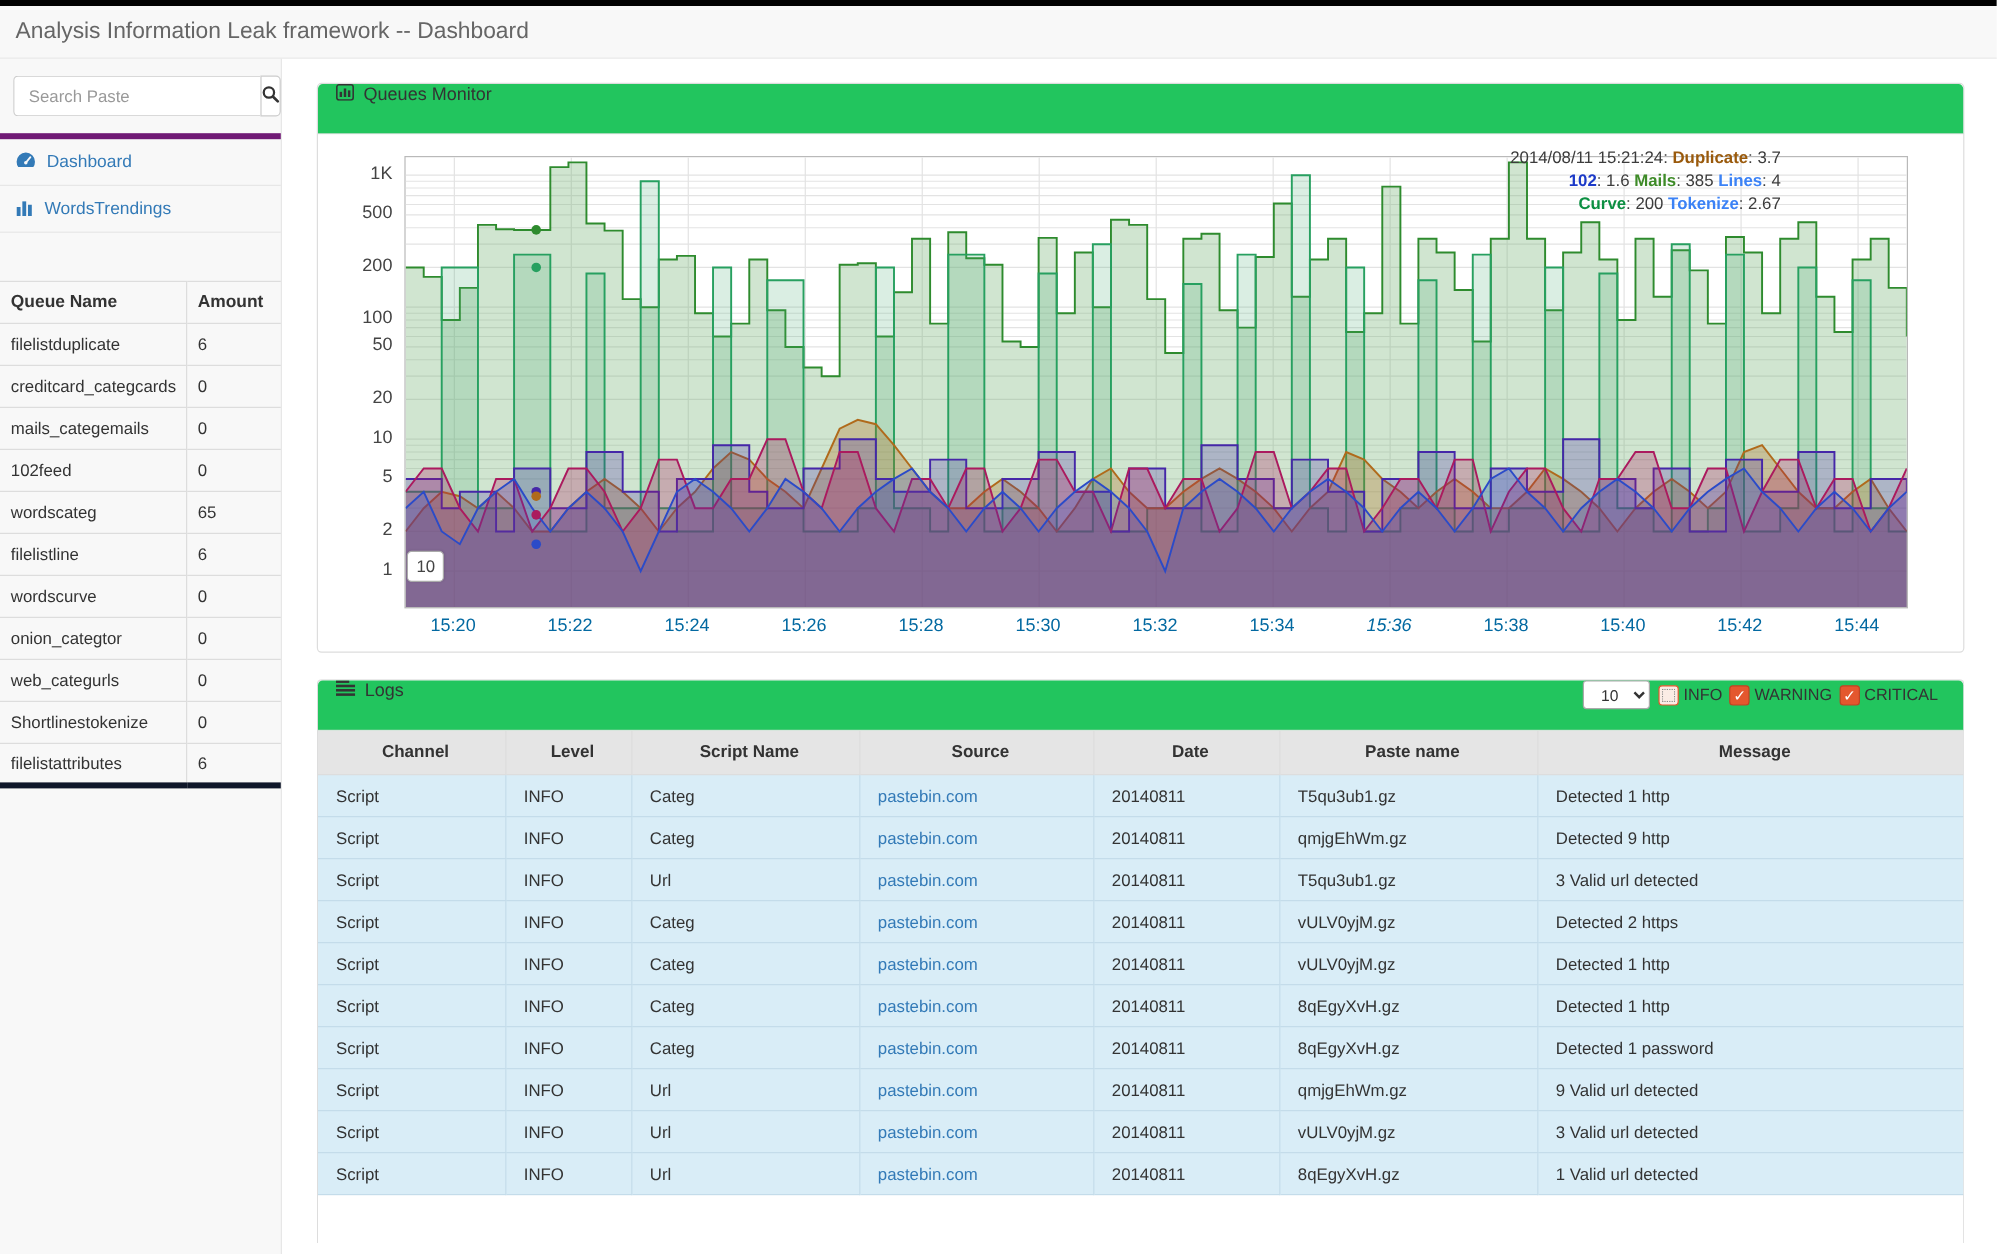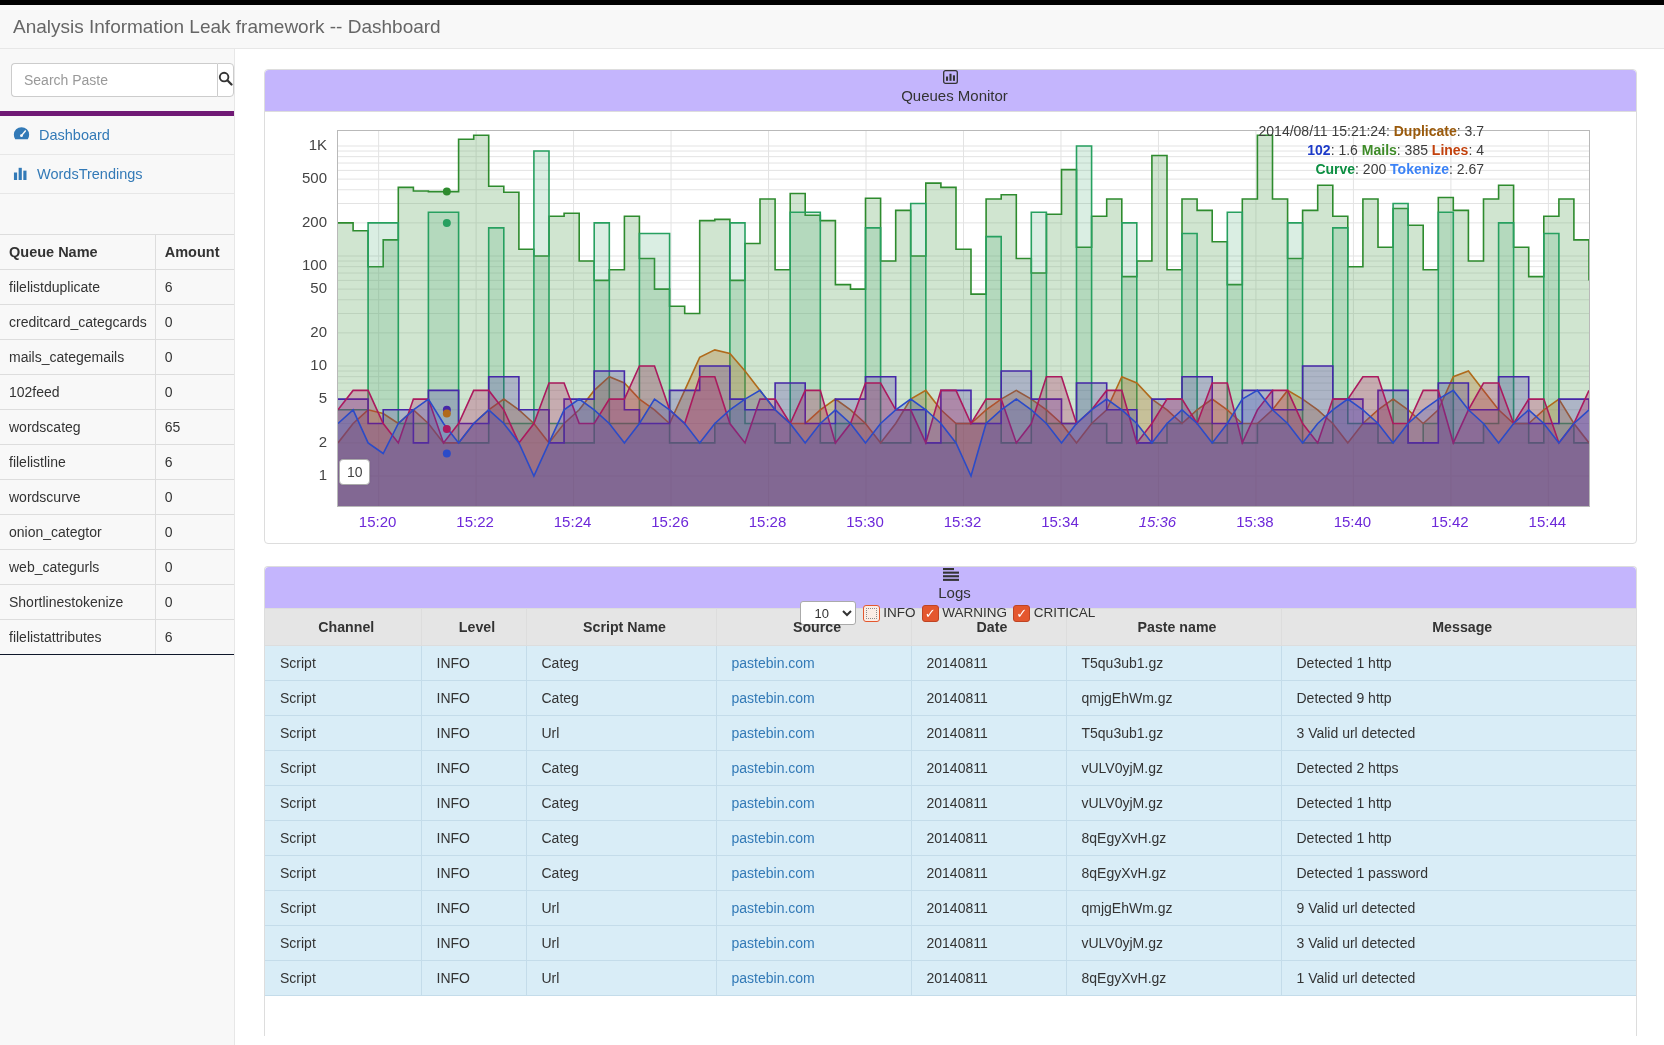--- a/index.html
+++ b/index.html
@@ -29,36 +29,36 @@
   .side-nav .item { display:flex; align-items:center; gap:9px; height:39px; padding-left:13px;
       border-bottom:1px solid #e7e7e7; color:#337ab7; font-size:14.5px; cursor:pointer; }
   .side-nav .item svg { flex:0 0 auto; }
 
   
   .queue-table { width:100%; border-collapse:collapse; margin-top:40px; font-size:14px; }
   .queue-table th, .queue-table td { border-top:1px solid #ddd; padding:8px 8px 8px 9px; text-align:left;
       height:35px; color:#333; }
   .queue-table tr > *:last-child { border-left:1px solid #ddd; width:87px; }
   .queue-table th { font-weight:bold; font-size:14.5px; }
-  .queue-table tbody tr:last-child td { border-bottom:1px solid #0f172a; }
+  .queue-table tbody tr:last-child td { border-bottom:5px solid #0f172a; }
 
   
   .panel { border:1px solid #ddd; border-radius:4px; background:#fff; }
-  .panel-heading { background:#c4b5fd; border-bottom:1px solid #ddd; border-radius:4px 4px 0 0;
-      padding:0 15px; height:42px; display:flex; align-items:center; font-size:15px; color:#333;flex-direction:column; }
+  .panel-heading { background:#22c55e; border-bottom:1px solid #ddd; border-radius:4px 4px 0 0;
+      padding:0 15px; height:42px; display:flex; align-items:flex-start; font-size:15px; color:#333; }
   .panel-heading .ptitle { margin-left:8px; }
   .panel-heading .spacer { flex:1; }
 
   
   .chart-body { position:relative; height:431px; }
   .plot { position:absolute; left:72px; top:18px; width:1253px; height:377px;
       border:1px solid #b9b9b9; background:#fff; }
   .plot svg { display:block; }
   .ylabels div { position:absolute; width:58px; text-align:right; font-size:15px; color:#444; }
-  .xlabels div { position:absolute; width:60px; text-align:center; font-size:15px; color:#6d28d9; }
+  .xlabels div { position:absolute; width:60px; text-align:center; font-size:15px; color:#0369a1; }
   .chart-legend { position:absolute; top:-9px; right:105px; text-align:right; font-size:14px;
       line-height:19px; color:#3c3c3c; white-space:nowrap; }
   .chart-legend b { font-weight:bold; }
   .chart-tooltip { position:absolute; left:1px; bottom:21px; min-width:28px; height:26px; background:#fff;
       border:1px solid #aaa; border-radius:4px; font-size:14px; color:#444; text-align:left;
       padding:4px 6px 0 7px; box-shadow:0 0 2px rgba(0,0,0,.08); }
 
   
   .logs-panel { margin-top:22px; min-height:470px; border-bottom:none; border-radius:4px 4px 0 0; }
   .logs-controls { display:flex; align-items:center; gap:7px; font-size:13.5px; color:#333; }
@@ -260,21 +260,21 @@
               <path d="M0 292.5 L15.1 278.8 L30.1 311.9 L45.2 322.5 L60.3 292.5 L75.4 278.8 L90.4 268.1 L105.5 292.5 L120.6 311.9 L135.7 292.5 L150.7 278.8 L165.8 292.5 L180.9 311.9 L195.9 345.0 L211.0 311.9 L226.1 278.8 L241.2 268.1 L256.2 278.8 L271.3 292.5 L286.4 311.9 L301.4 292.5 L316.5 268.1 L331.6 278.8 L346.7 292.5 L361.7 311.9 L376.8 292.5 L391.9 278.8 L407.0 268.1 L422.0 259.4 L437.1 278.8 L452.2 292.5 L467.2 311.9 L482.3 292.5 L497.4 278.8 L512.5 292.5 L527.5 311.9 L542.6 292.5 L557.7 278.8 L572.7 268.1 L587.8 278.8 L602.9 292.5 L618.0 311.9 L633.0 345.0 L648.1 292.5 L663.2 278.8 L678.3 268.1 L693.3 278.8 L708.4 292.5 L723.5 311.9 L738.5 292.5 L753.6 278.8 L768.7 268.1 L783.8 278.8 L798.8 292.5 L813.9 311.9 L829.0 292.5 L844.0 278.8 L859.1 292.5 L874.2 311.9 L889.3 292.5 L904.3 268.1 L919.4 259.4 L934.5 278.8 L949.6 292.5 L964.6 311.9 L979.7 292.5 L994.8 278.8 L1009.8 268.1 L1024.9 278.8 L1040.0 292.5 L1055.1 311.9 L1070.1 292.5 L1085.2 278.8 L1100.3 268.1 L1115.3 259.4 L1130.4 278.8 L1145.5 292.5 L1160.6 311.9 L1175.6 292.5 L1190.7 278.8 L1205.8 292.5 L1220.9 311.9 L1235.9 292.5 L1251.0 278.8" fill="none" stroke="#2b4bc8" stroke-width="1.6"></path>
               <circle cx="108.83699999999999" cy="60.599319754064936" r="4" fill="#2e8b2e"></circle>
               <circle cx="108.83699999999999" cy="91.88670047696206" r="4" fill="#27a060"></circle>
               <circle cx="108.83699999999999" cy="278.7734009539241" r="4" fill="#4527a8"></circle>
               <circle cx="108.83699999999999" cy="282.49781035263055" r="4" fill="#b06a1b"></circle>
               <circle cx="108.83699999999999" cy="298.0837612498967" r="4" fill="#ab1a5e"></circle>
               <circle cx="108.83699999999999" cy="322.54680190784825" r="4" fill="#2b4bc8"></circle>
             </svg>
           <div class="chart-legend">
               <div><span>2014/08/11 15:21:24: </span><b style="color: rgb(154, 90, 12);">Duplicate</b><span>: 3.7</span></div>
-              <div><b style="color: rgb(28, 58, 200);">102</b><span>: 1.6 </span><b style="color: rgb(62, 139, 40);">Mails</b><span>: 385 </span><b style="color: #c2410c;">Lines</b><span>: 4</span></div>
+              <div><b style="color: rgb(28, 58, 200);">102</b><span>: 1.6 </span><b style="color: rgb(62, 139, 40);">Mails</b><span>: 385 </span><b style="color: #3b82f6;">Lines</b><span>: 4</span></div>
               <div><b style="color: rgb(12, 143, 66);">Curve</b><span>: 200 </span><b style="color: #3b82f6;">Tokenize</b><span>: 2.67</span></div>
             </div>
           <div class="chart-tooltip">10</div>
         </div>
         <div class="ylabels">
             <div style="left: 4px; top: 354px;">1</div>
             <div style="left: 4px; top: 320.887px;">2</div>
             <div style="left: 4px; top: 277.113px;">5</div>
             <div style="left: 4px; top: 244px;">10</div>
             <div style="left: 4px; top: 210.887px;">20</div>

